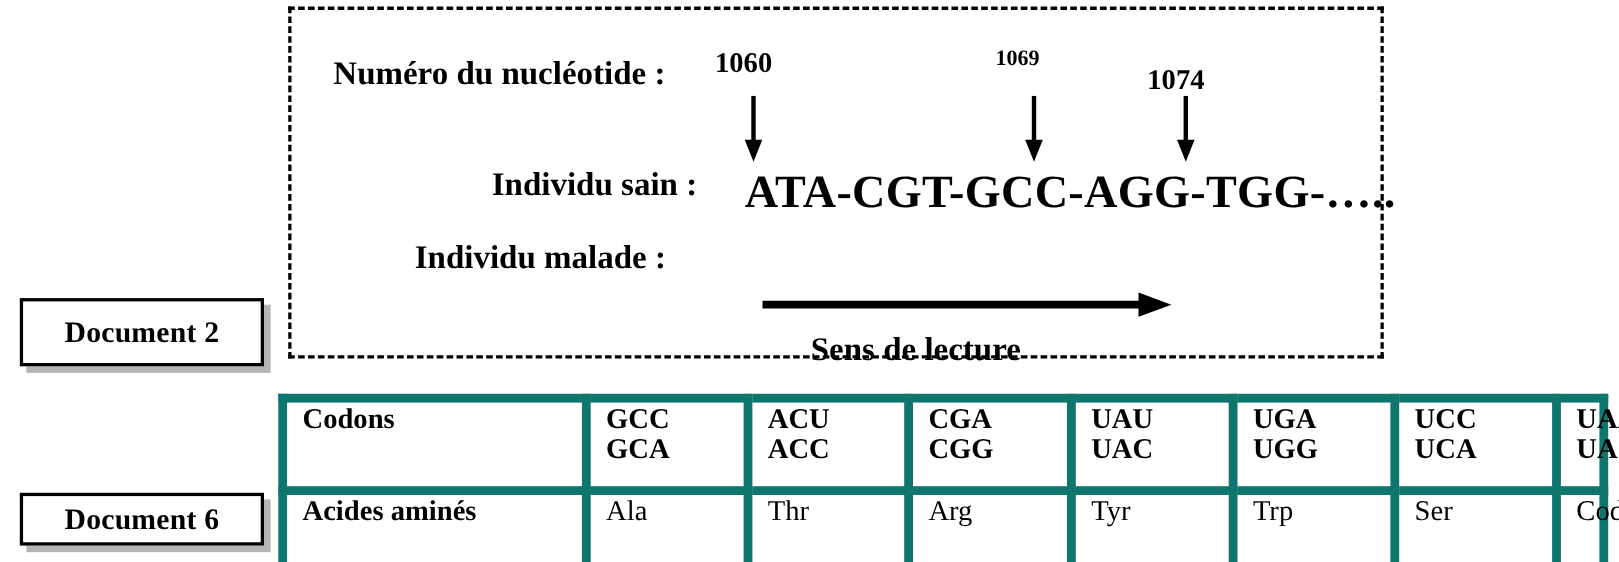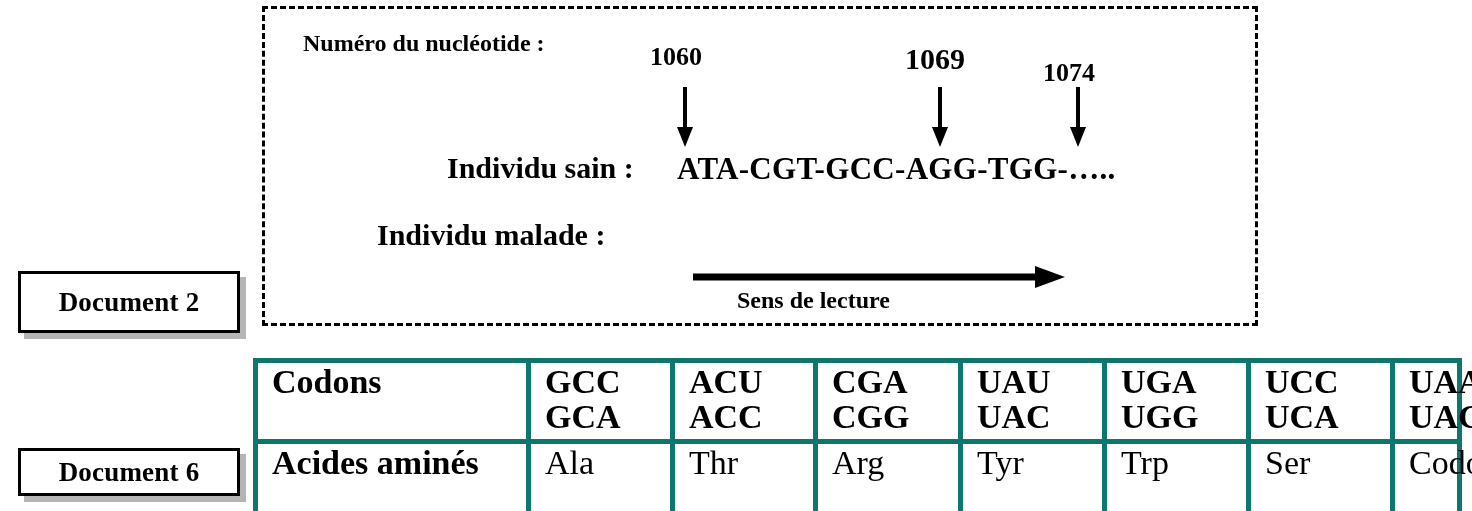--- a/index.html
+++ b/index.html
@@ -61,73 +61,73 @@
 
   .panel-row {
     position: absolute;
     white-space: nowrap;
     font-weight: bold;
   }
 
   
   #nuc-label {
     left: 38px;
-    top: 21px;
-    font-size: 24px;
+    top: 41px;
+    font-size: 30px;
   }
   #nuc-num-1060 { left: 385px; top: 33px; font-size: 26px; }
-  #nuc-num-1069 { left: 640px; top: 33px; font-size: 30px; }
+  #nuc-num-1069 { left: 640px; top: 33px; font-size: 20px; }
   #nuc-num-1074 { left: 778px; top: 49px; font-size: 26px; }
 
   
   .down-arrow {
     position: absolute;
     width: 20px;
     height: 62px;
   }
   #arrow-1060 { left: 410px; top: 78px; }
   #arrow-1069 { left: 665px; top: 78px; }
   #arrow-1074 { left: 803px; top: 78px; }
 
   
   #sain-label  { left: 182px; top: 142px; font-size: 30px; font-family: Liberation Serif, serif; }
-  #sain-seq    { left: 412px; top: 142px; font-size: 31px; letter-spacing: 0.3px; font-family: Liberation Serif, serif; }
+  #sain-seq    { left: 412px; top: 142px; font-size: 42px; letter-spacing: 0.3px; font-family: Liberation Serif, serif; }
   #malade-label{ left: 112px; top: 209px; font-size: 30px; }
   #malade-seq  { left: 408px; top: 209px; font-size: 31px; letter-spacing: 0.3px; }
 
   
   #read-arrow {
     position: absolute;
     left: 428px;
     top: 256px;
     width: 372px;
     height: 26px;
   }
   #read-caption {
     left: 472px;
-    top: 278px;
-    font-size: 24px;
+    top: 292px;
+    font-size: 30px;
   }
 
   
   #codon-table {
     position: absolute;
     left: 253px;
     top: 358px;
     width: 1209px;
     height: 148px;
     border-collapse: collapse;
     table-layout: fixed;
     background: #ffffff;
   }
   #codon-table td {
-    border: 5px solid #0f766e;
+    border: 8px solid #0f766e;
     padding: 2px 0 2px 14px;
     vertical-align: top;
-    font-size: 34px;
+    font-size: 26px;
     line-height: 1.02;
   }
   #codon-table tr.codons-row td { height: 72px; }
   #codon-table tr.aminos-row td { height: 70px; }
   .rowhead { font-weight: bold; white-space: nowrap; }
   .codon-cell { font-weight: bold; white-space: nowrap; }
   .amino-cell { font-weight: normal; white-space: nowrap; }
   .codon-cell .line { display: block; }
 </style>
 </head>

